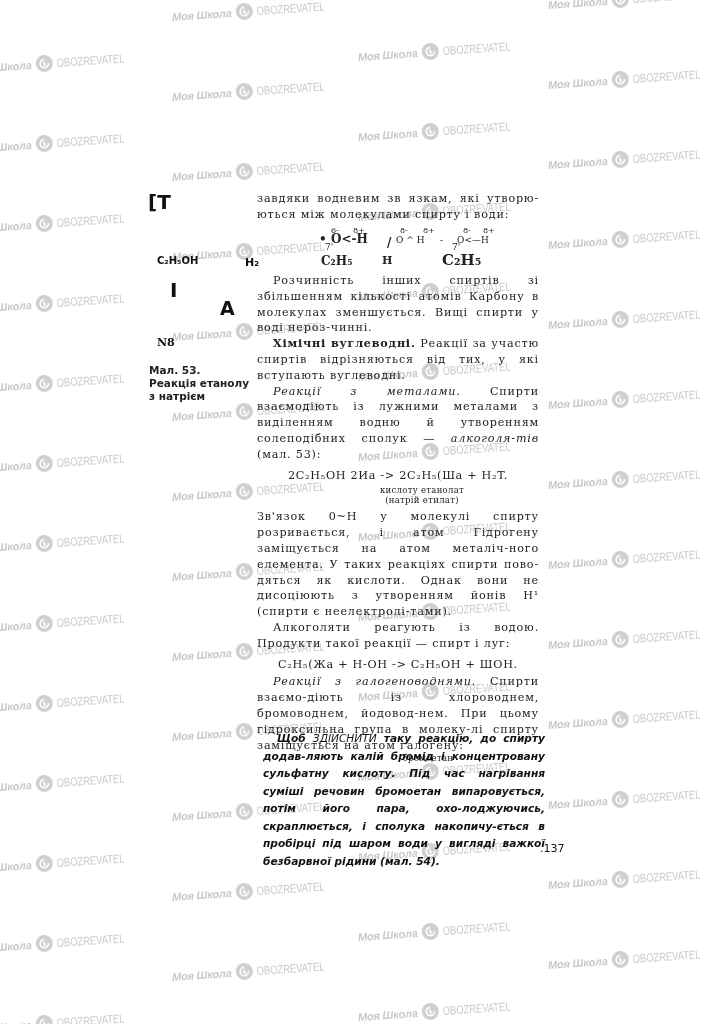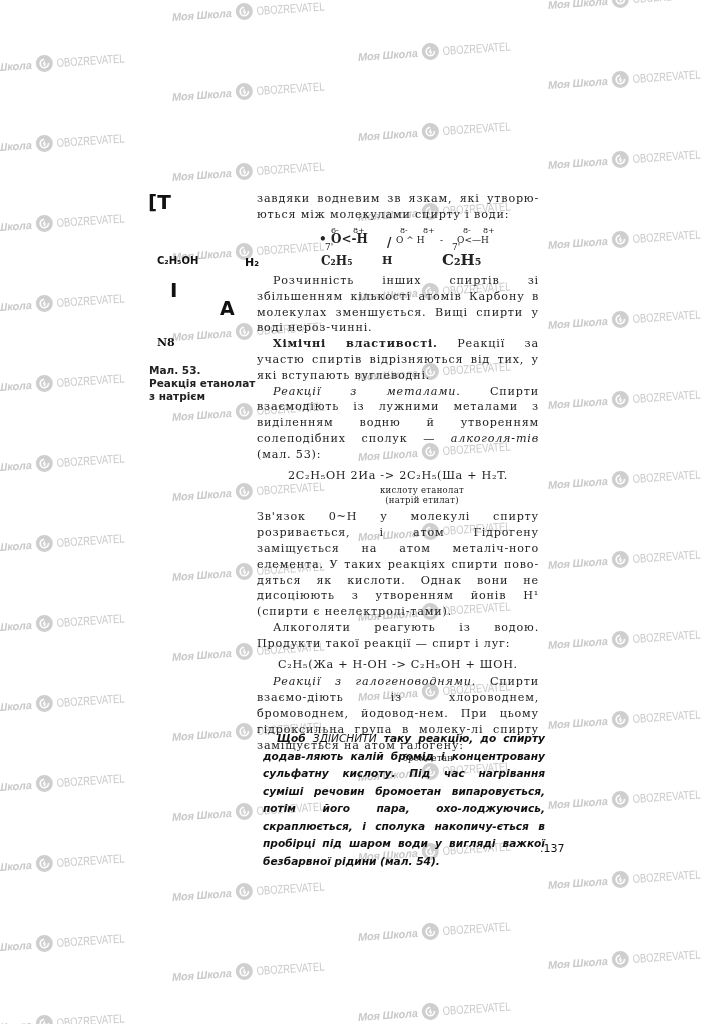--- a/index.html
+++ b/index.html
@@ -582,21 +582,21 @@
 <div class="content">
 
   <div class="fig fig-bracket">[T</div>
   <div class="fig fig-ethanol">C₂H₅OH</div>
   <div class="fig fig-h2">H₂</div>
   <div class="fig fig-i">I</div>
   <div class="fig fig-a">A</div>
   <div class="fig fig-n8">N8</div>
   <div class="fig fig-caption">
     <div>Мал. 53.</div>
-    <div>Реакція етанолат</div>
+    <div>Реакція етанолу</div>
     <div>з натрієм</div>
   </div>
 
   <div class="col" style="top:191px;">
     <p class="p">завдяки водневим зв язкам, які утворю-ються між молекулами спирту і води:</p>
   </div>
 
   <div class="hbond">
     <span class="hb" style="left:26px;top:0;">6-</span>
     <span class="hb" style="left:48px;top:0;">8+</span>
@@ -612,21 +612,21 @@
     <span class="hb" style="left:135px;top:9px;font-size:9px;">-</span>
     <span class="hb" style="left:152px;top:9px;font-size:9px;">O&lt;—H</span>
     <span class="hb" style="left:147px;top:16px;font-size:9px;">7'</span>
     <span class="hbig" style="left:16px;top:28px;">C₂H₅</span>
     <span class="hbig" style="left:77px;top:28px;font-size:11px;">H</span>
     <span class="hbig" style="left:137px;top:25px;font-size:15px;">C₂H₅</span>
   </div>
 
   <div class="col" style="top:273px;">
     <p class="p indent">Розчинність інших спиртів зі збільшенням кількості атомів Карбону в молекулах зменшується. Вищі спирти у воді нероз-чинні.</p>
-    <p class="p indent"><span class="bold">Хімічні властивості.</span><span> Реакції за участю спиртів відрізняються від тих, у які вступають вуглеводні.</span></p>
+    <p class="p indent"><span class="bold">Хімічні вуглеводні.</span><span> Реакції за участю спиртів відрізняються від тих, у які вступають вуглеводні.</span></p>
     <p class="p indent"><span class="ital">Реакції з металами.</span><span> Спирти взаємодіють із лужними металами з виділенням водню й утворенням солеподібних сполук — </span><span class="ital">алкоголя-тів</span><span> (мал. 53):</span></p>
     <div class="eq">2C₂H₅OH    2Иа -&gt; 2C₂H₅(Ша + H₂T.</div>
     <div class="eq-note" style="padding-left:48px;">кислоту етанолат</div>
     <div class="eq-note" style="padding-left:48px;margin-bottom:4px;">(натрій етилат)</div>
     <p class="p">Зв'язок 0~H у молекулі спирту розривається, і атом Гідрогену заміщується на атом металіч-ного елемента. У таких реакціях спирти пово-дяться як кислоти. Однак вони не дисоціюють з утворенням йонів H¹ (спирти є неелектролі-тами).</p>
     <p class="p indent">Алкоголяти реагують із водою. Продукти такої реакції — спирт і луг:</p>
     <div class="eq">C₂H₅(Жа + H-OH -&gt; C₂H₅OH + ШOH.</div>
     <p class="p indent"><span class="ital">Реакції з галогеноводнями.</span><span> Спирти взаємо-діють із хлороводнем, бромоводнем, йодовод-нем. При цьому гідроксильна група в молеку-лі спирту заміщується на атом галогену:</span></p>
     <div class="eq-note" style="padding-left:60px;">бромоетан</div>
   </div>

